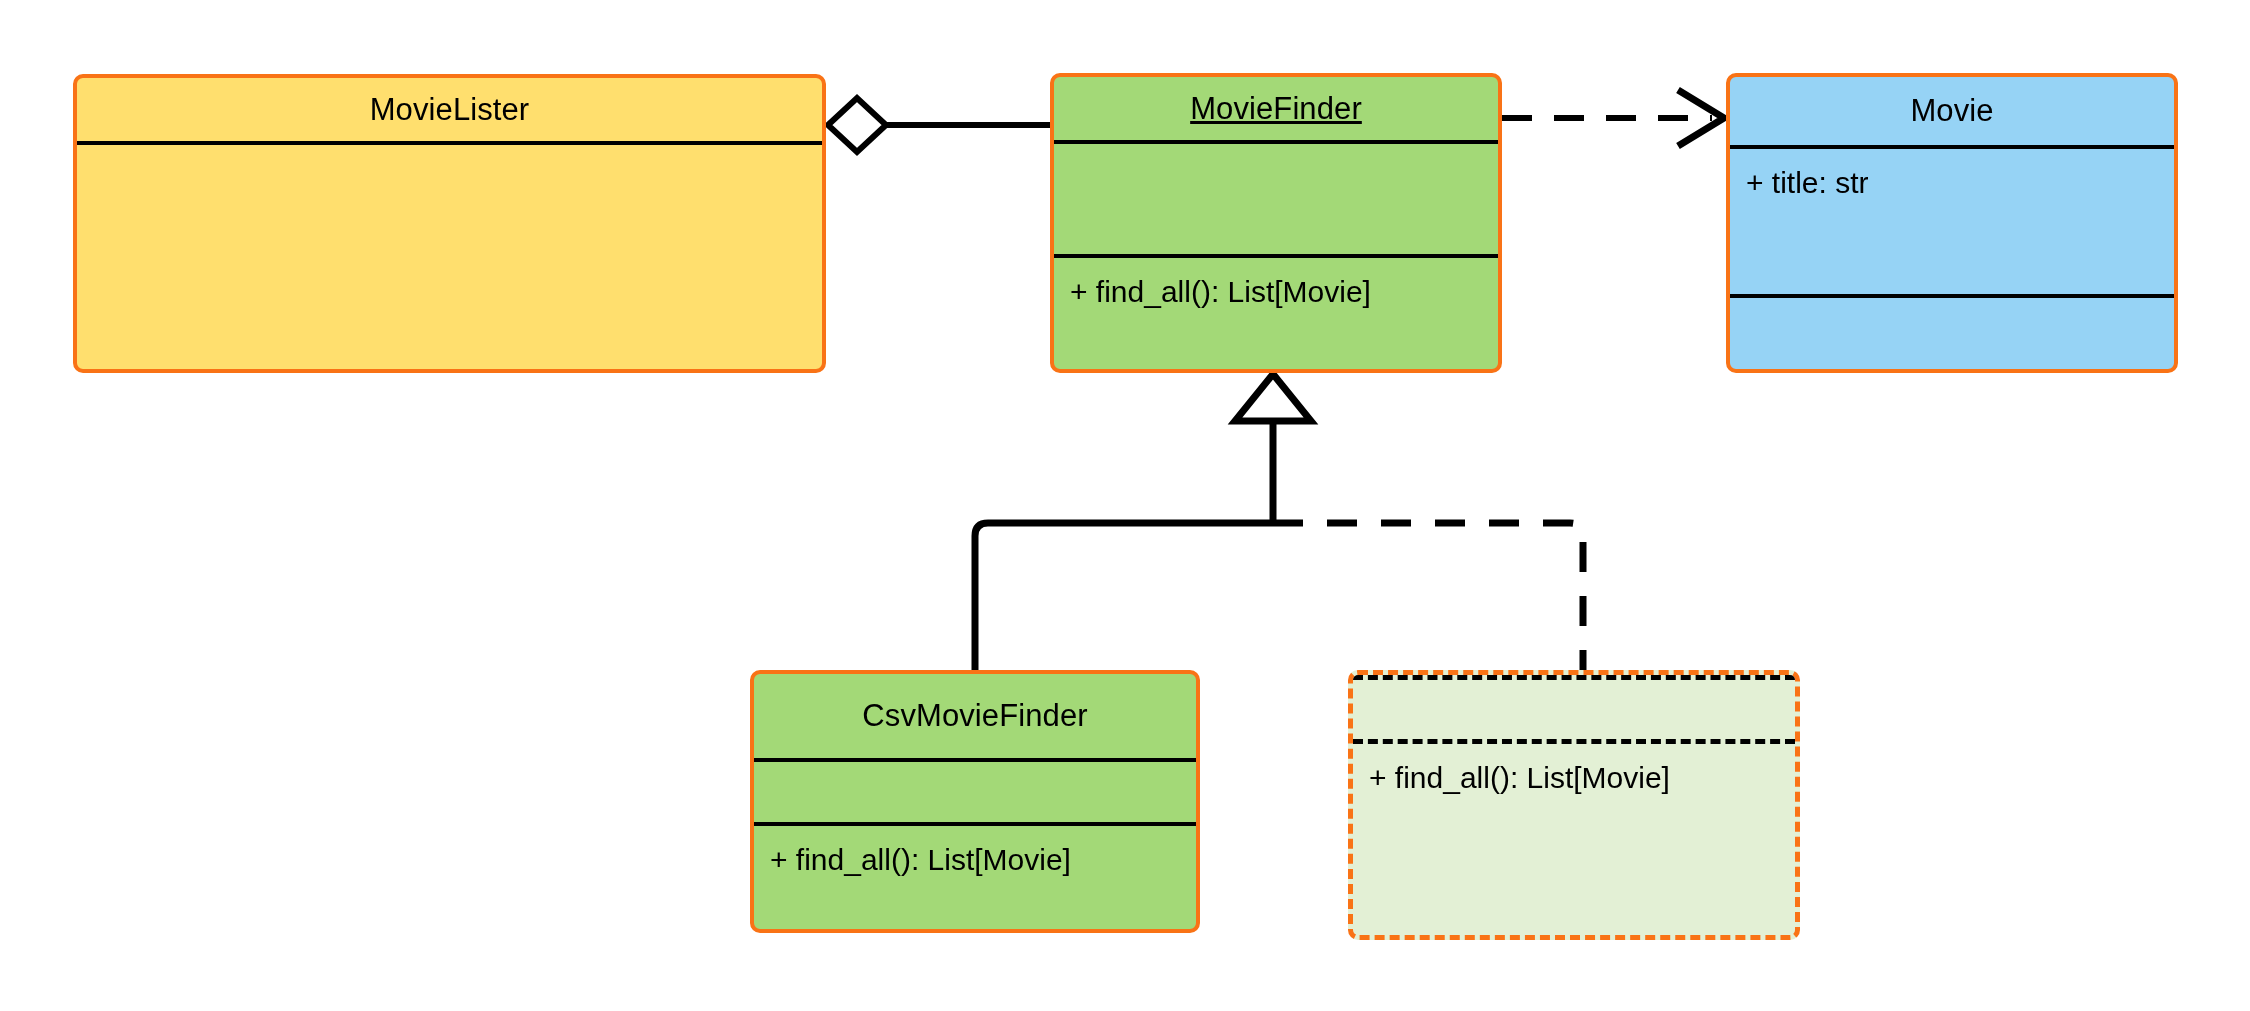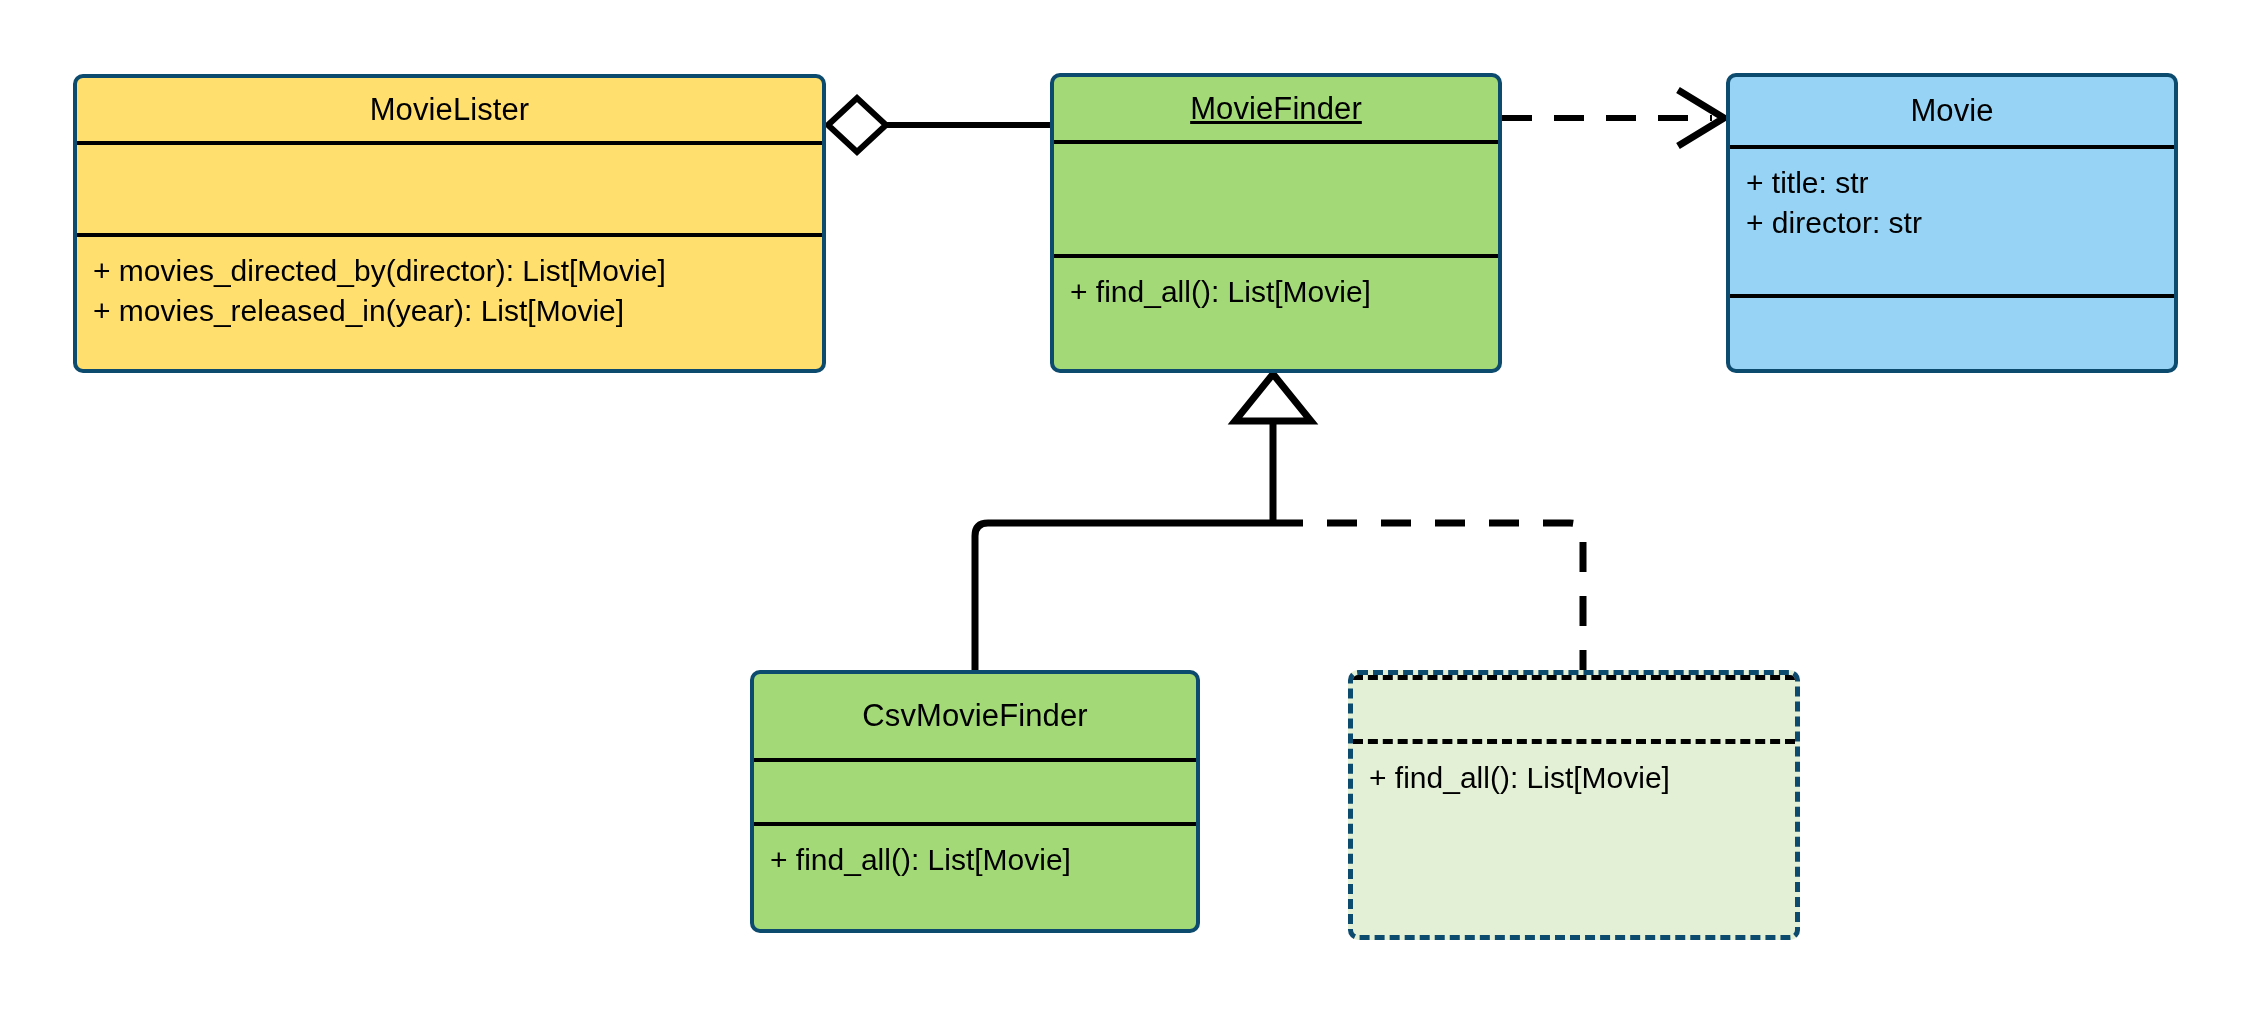--- a/index.html
+++ b/index.html
@@ -22,21 +22,21 @@
     position: absolute;
     left: 0;
     top: 0;
     width: 2250px;
     height: 1011px;
     pointer-events: none;
   }
   .uml-class {
     position: absolute;
     box-sizing: border-box;
-    border: 4px solid #0c4a6e;
+    border: 4px solid #f97316;
     border-radius: 10px;
     overflow: hidden;
     display: flex;
     flex-direction: column;
   }
   .uml-class.dashed {
     border-style: dashed;
     border-width: 5px;
     border-radius: 10px;
   }
@@ -120,39 +120,34 @@
     </g>
 
     <g>
       <path d="M 1273 523 L 1570 523 Q 1583 523 1583 536 L 1583 672" fill="none" stroke="#000000" stroke-width="7" stroke-dasharray="30,24" stroke-linejoin="round"></path>
     </g>
   </svg>
 
   <div class="uml-class" id="cls-movielister">
     <div class="cmp cmp-title c-title">MovieLister</div>
     <div class="cmp cmp-list c-attrs divider"></div>
-    <div class="cmp cmp-list c-ops divider">
-      <div class="member">+ movies_directed_by(director): List[Movie]</div>
-      <div class="member">+ movies_released_in(year): List[Movie]</div>
-    </div>
   </div>
 
   <div class="uml-class" id="cls-moviefinder">
     <div class="cmp cmp-title c-title">MovieFinder</div>
     <div class="cmp cmp-list c-attrs divider"></div>
     <div class="cmp cmp-list c-ops divider">
       <div class="member">+ find_all(): List[Movie]</div>
     </div>
   </div>
 
   <div class="uml-class" id="cls-movie">
     <div class="cmp cmp-title c-title">Movie</div>
     <div class="cmp cmp-list c-attrs divider">
       <div class="member">+ title: str</div>
-      <div class="member">+ director: str</div>
     </div>
     <div class="cmp cmp-list c-ops divider"></div>
   </div>
 
   <div class="uml-class" id="cls-csvmoviefinder">
     <div class="cmp cmp-title c-title">CsvMovieFinder</div>
     <div class="cmp cmp-list c-attrs divider"></div>
     <div class="cmp cmp-list c-ops divider">
       <div class="member">+ find_all(): List[Movie]</div>
     </div>

